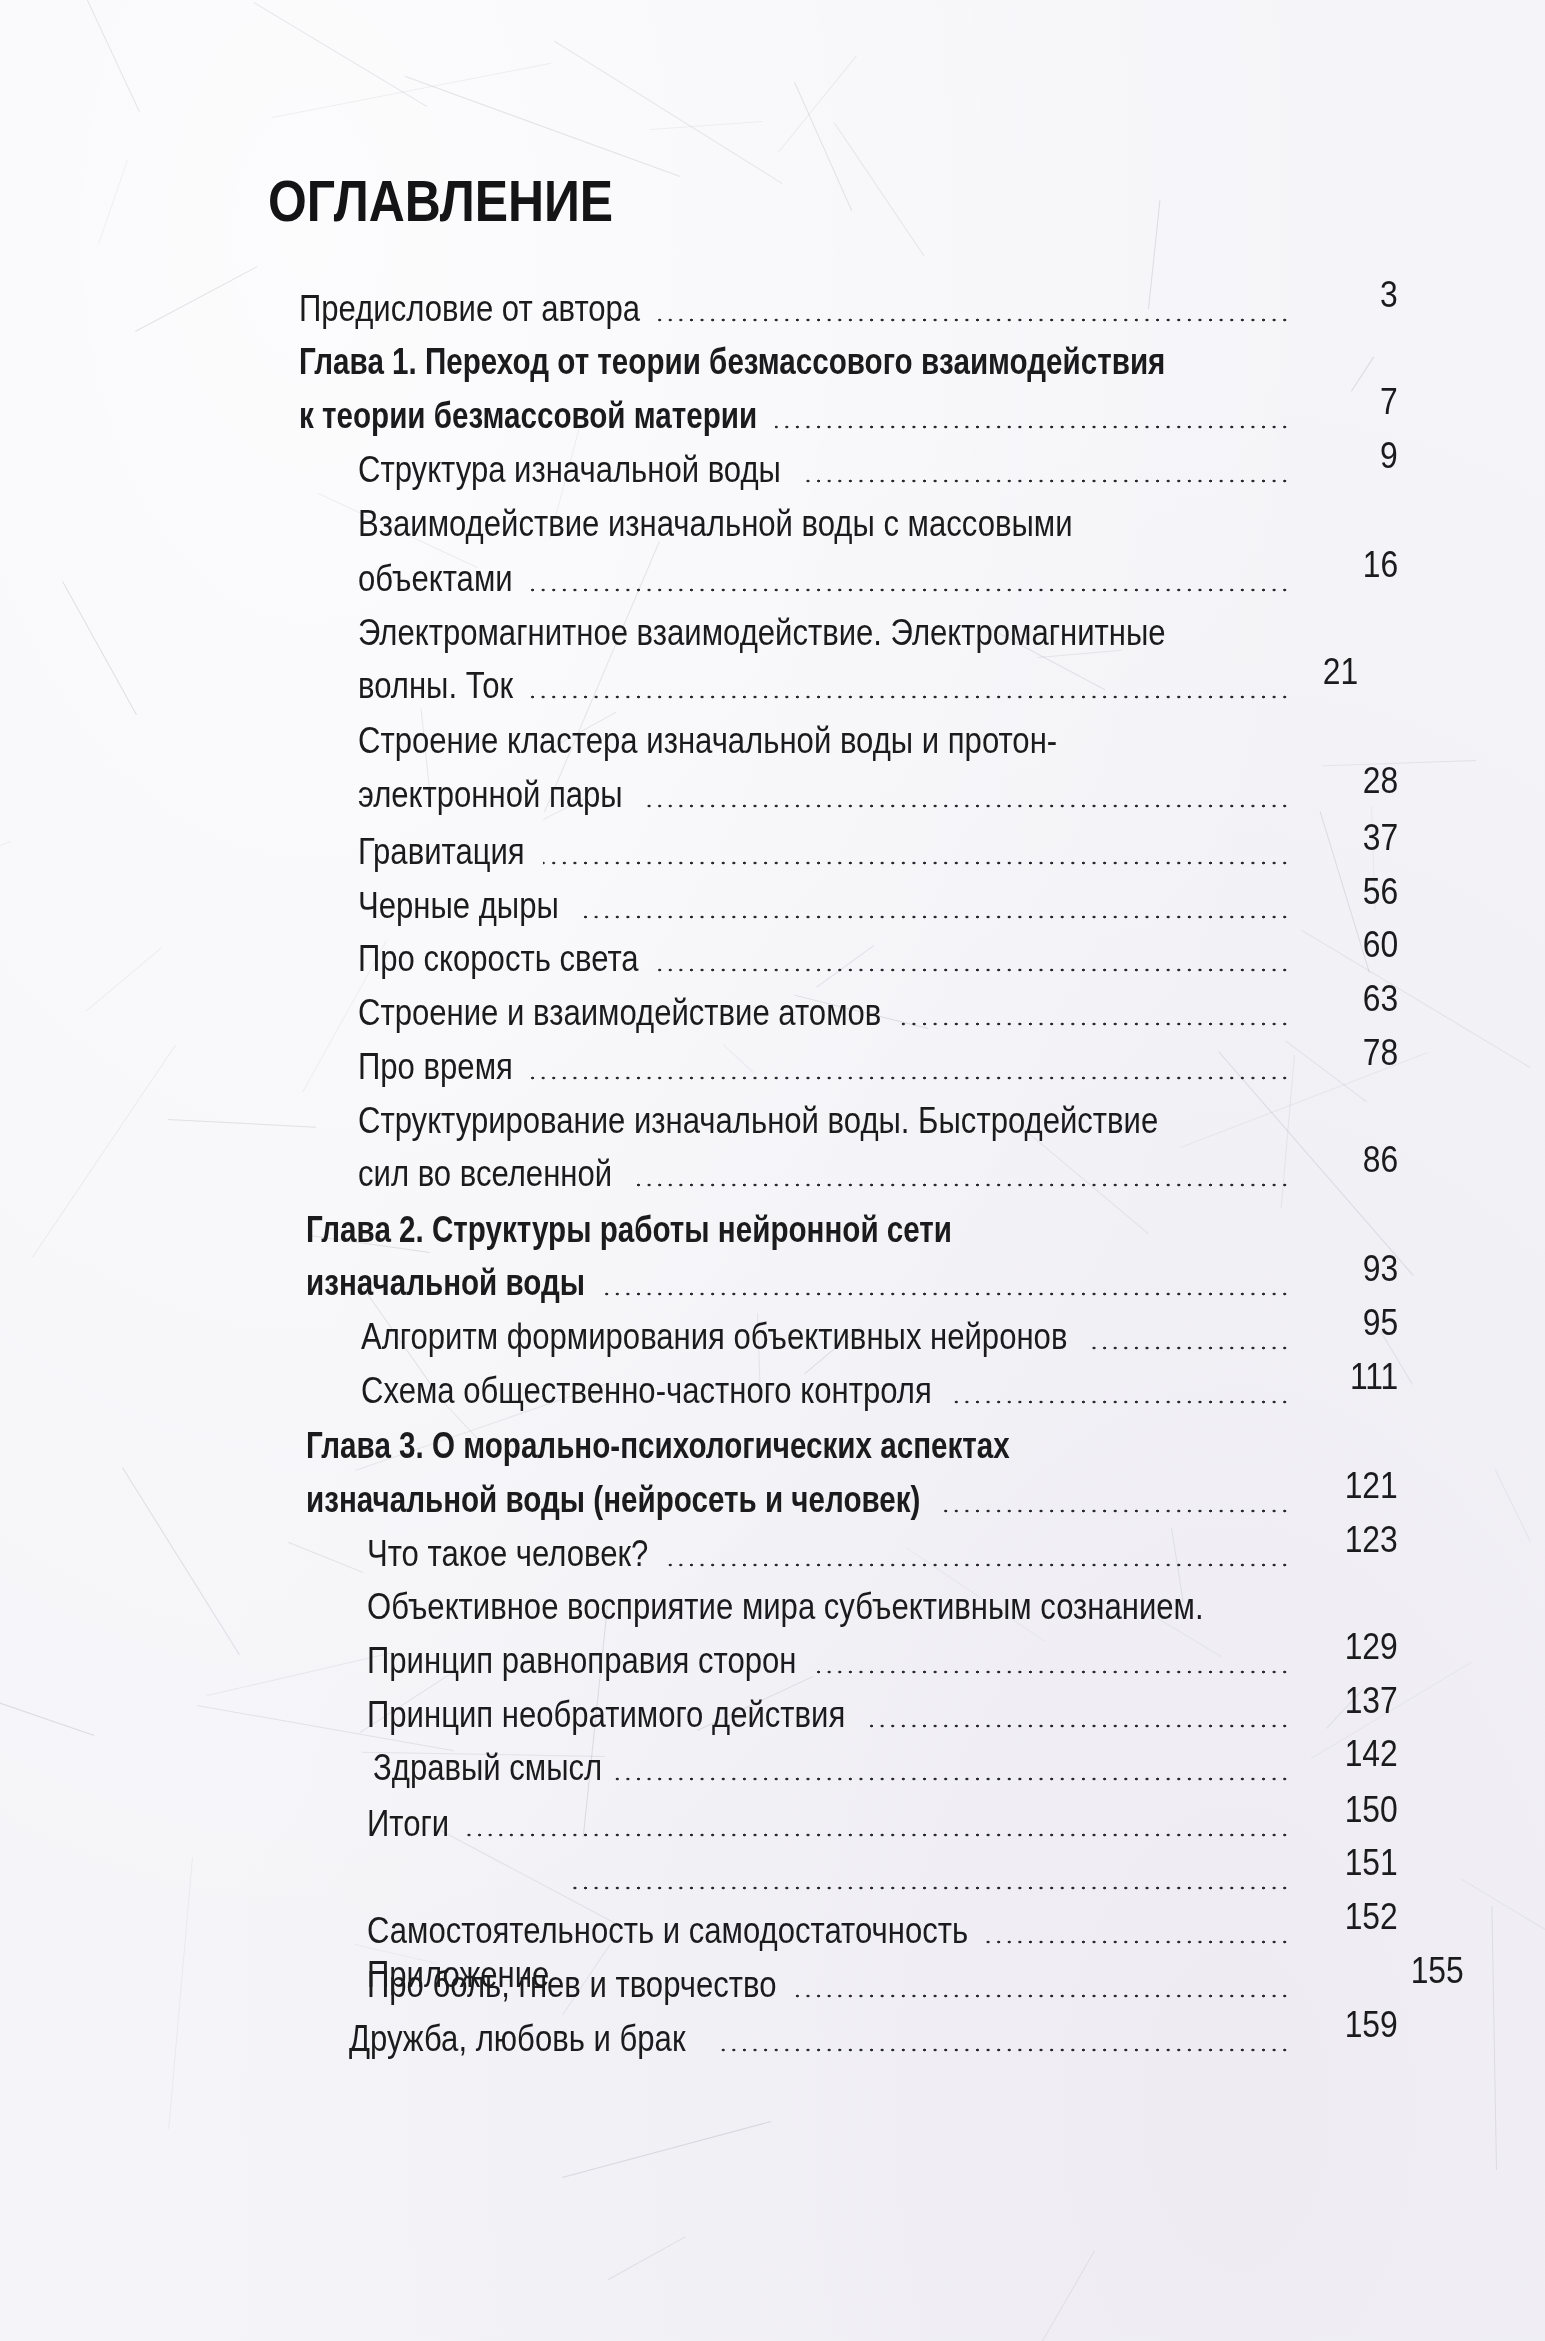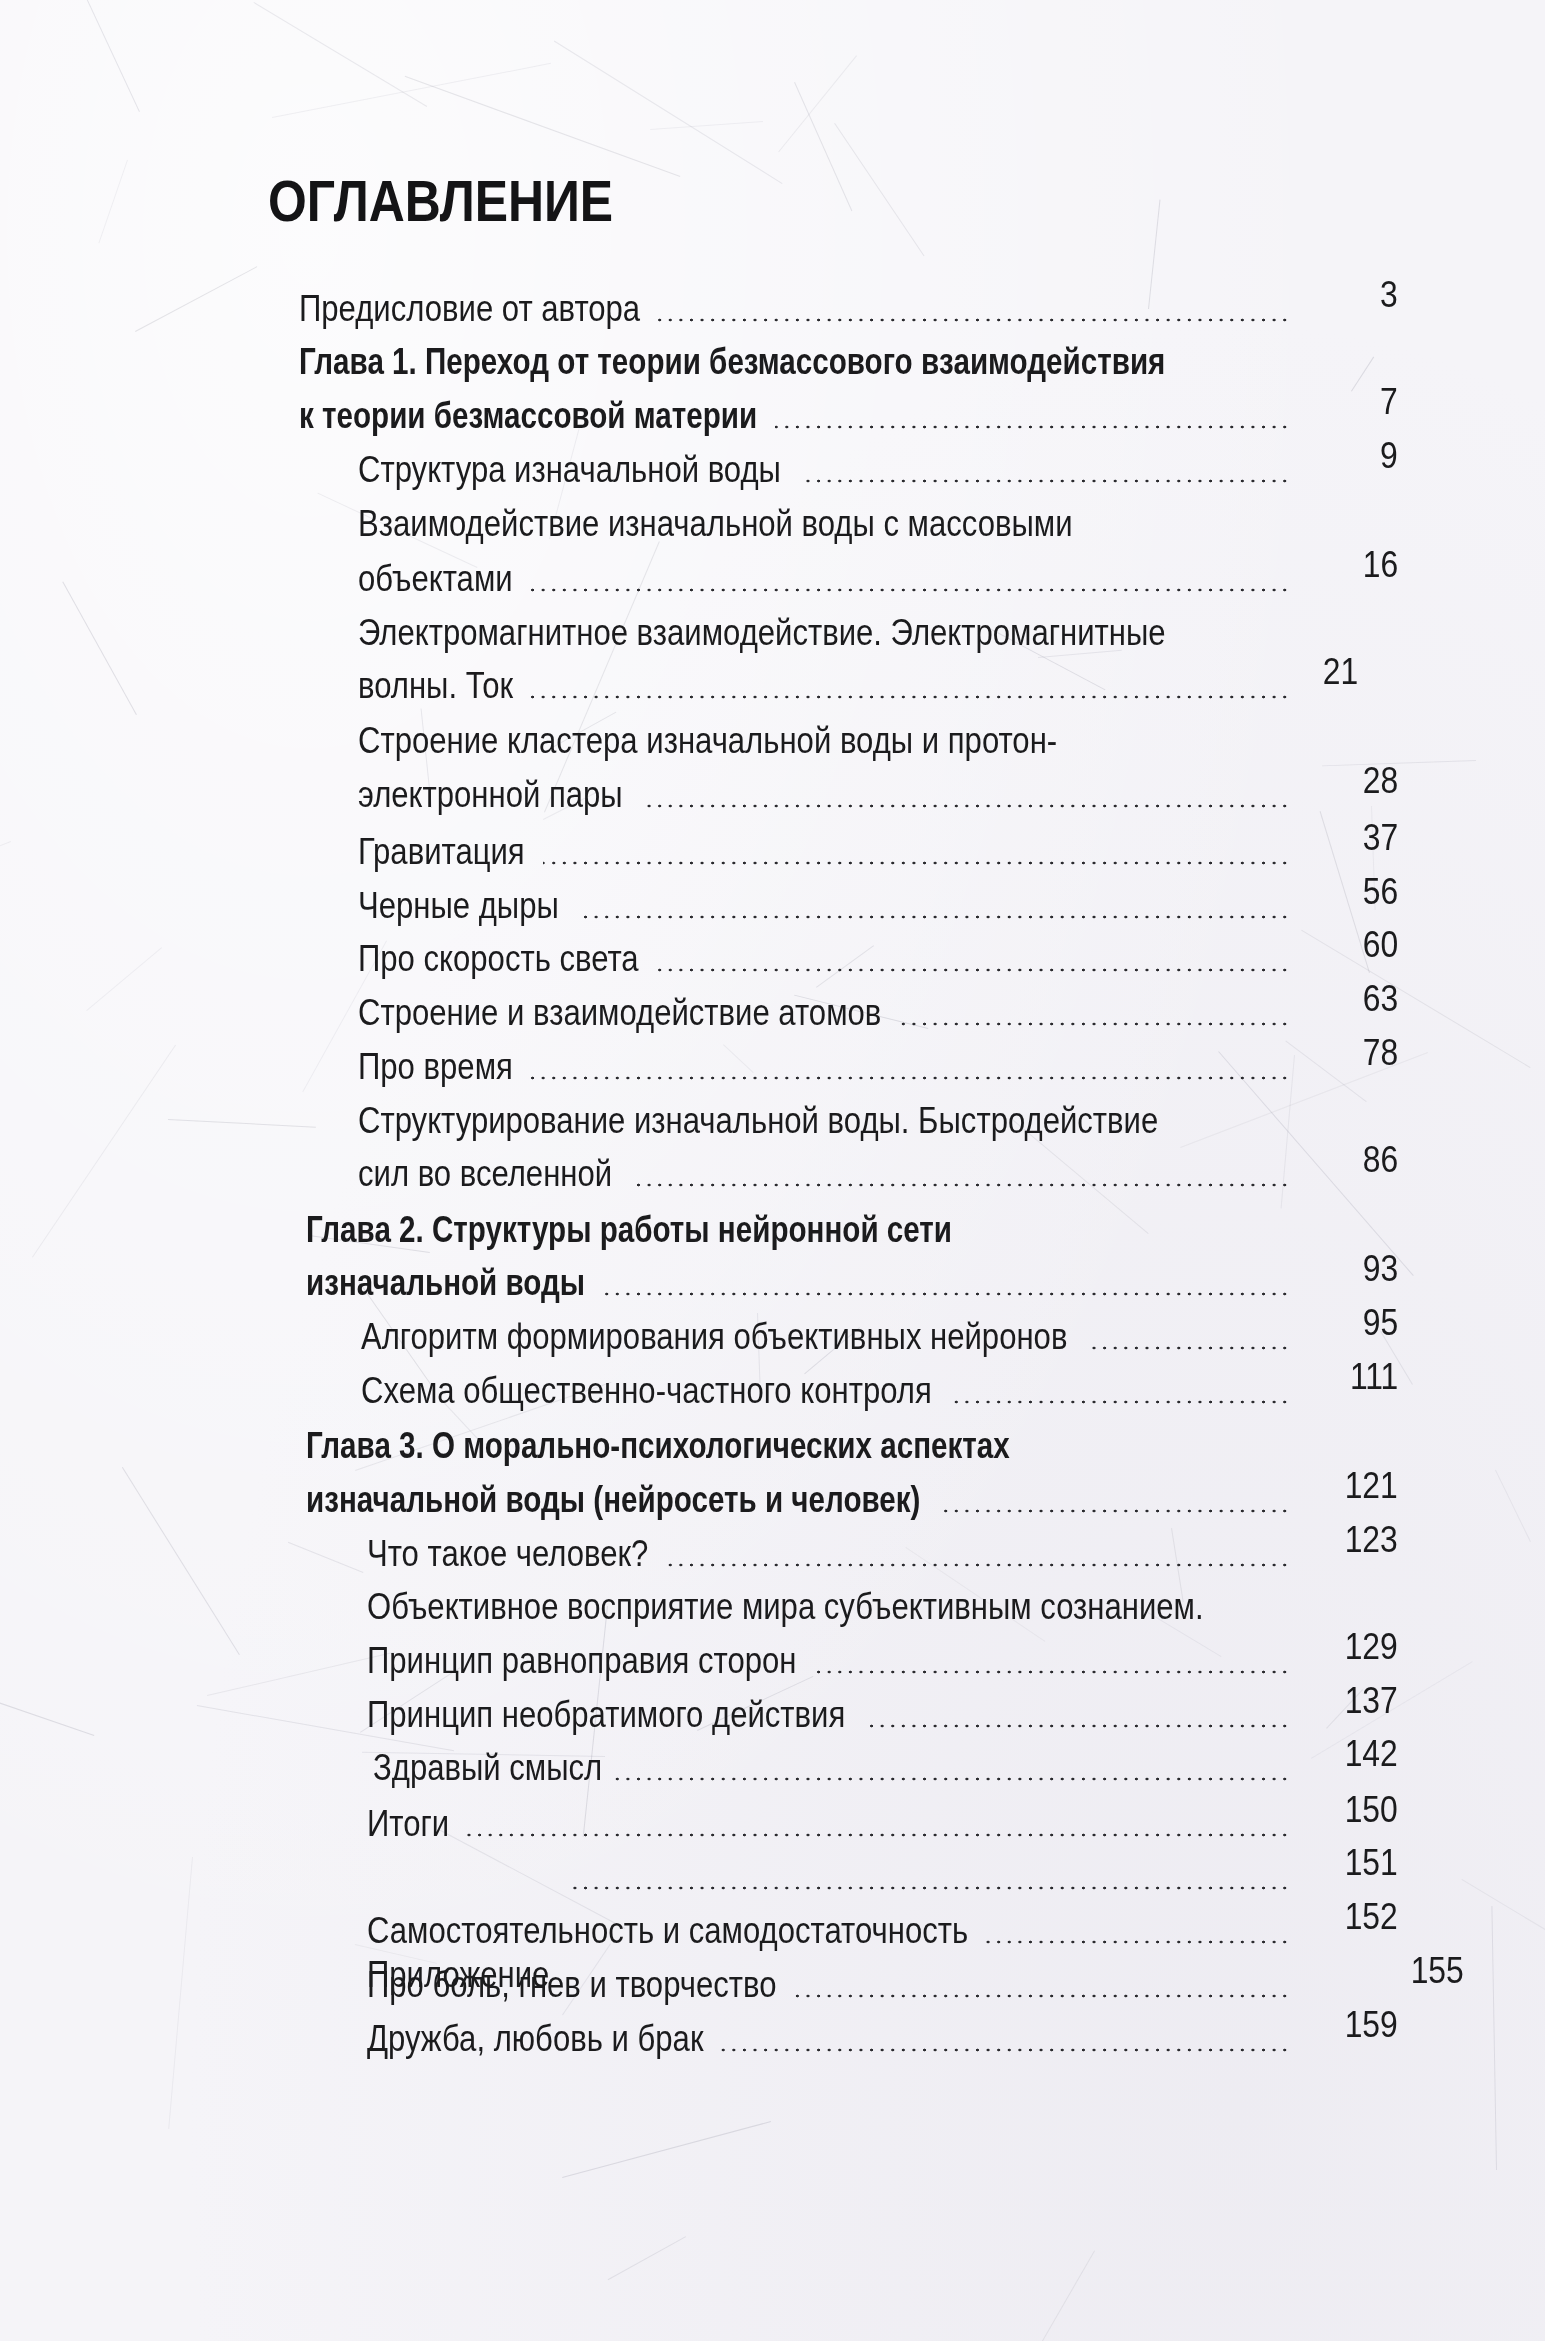--- a/index.html
+++ b/index.html
@@ -292,18 +292,18 @@
         <div class="line" style="top: 1913px; left: 367px;"><span class="txt">Самостоятельность и самодостаточность</span></div>
         <div class="leader" style="left: 986px; width: 304px; top: 1940px;"></div>
         <div class="pnum" style="top: 1899px; left: 1278px;"><span>152</span></div>
       </div>
       <div>
         <div class="line" style="top: 1967px; left: 367px;"><span class="txt">Про боль, гнев и творчество</span></div>
         <div class="leader" style="left: 794px; width: 496px; top: 1994px;"></div>
         <div class="pnum" style="top: 1953px; left: 1344px;"><span>155</span></div>
       </div>
       <div>
-        <div class="line" style="top: 2021px; left: 367px; text-decoration: underline;"><span class="txt">Дружба, любовь и брак</span></div>
+        <div class="line" style="top: 2021px; left: 349px; text-decoration: underline;"><span class="txt">Дружба, любовь и брак</span></div>
         <div class="leader" style="left: 721px; width: 569px; top: 2048px;"></div>
         <div class="pnum" style="top: 2007px; left: 1278px;"><span>159</span></div>
       </div>
     </div>
 </div>
 
 </body></html>

